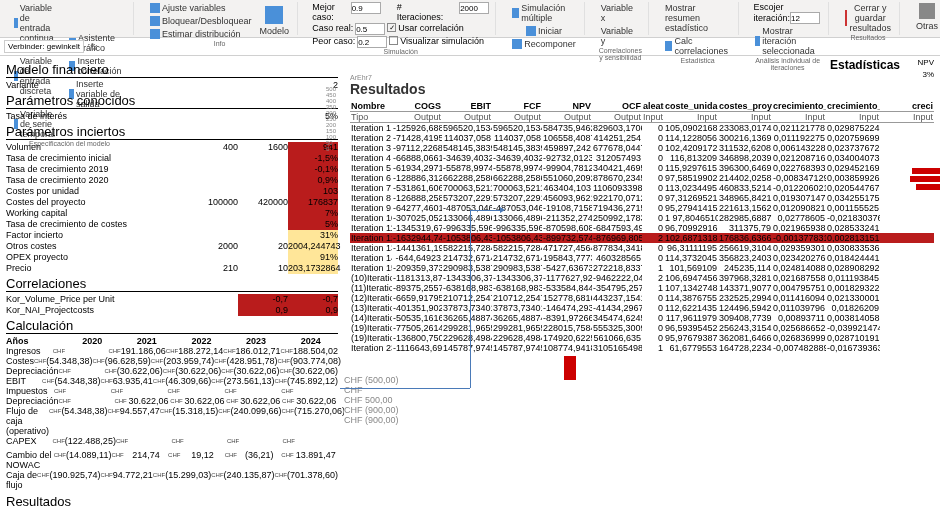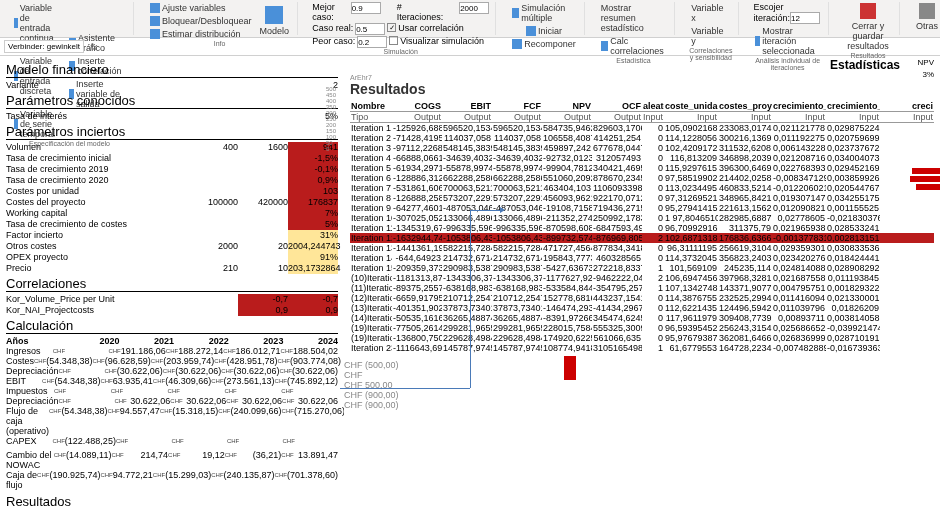--- a/index.html
+++ b/index.html
@@ -20,21 +20,21 @@
 .sect-title{font-weight:normal;font-size:13px;border-bottom:1px solid #000;margin:2px 0}
 .row{display:flex;font-size:8px;line-height:11px}
 .row .lbl{flex:1}
 .row .v{width:50px;text-align:right}
 .hl-blue{background:#b91c1c}
 .hl-yellow{background:#ffe699}
 .tbl-fin{font-size:7px;width:100%}
 .tbl-fin .hdr{display:flex;font-weight:bold}
 .tbl-fin .r{display:flex;line-height:10px}
 .tbl-fin .c0{width:70px}
-.tbl-fin .cy{width:65px;text-align:right}
+.tbl-fin .cy{width:65px;text-align:center}
 .tbl-fin .chf{width:18px;font-size:6px;color:#444}
 .results-box{margin-top:4px}
 .red-cell{background:#f4b0b0;text-align:right;padding:0 2px;font-size:8px;line-height:11px}
 .results-title{font-size:14px;font-weight:600;color:#333;margin-bottom:1px}
 .results-sub{font-size:7px;color:#888}
 .stat-lbl{font-size:12px;font-weight:bold;position:absolute;right:40px;top:2px}
 .npv-lbl{font-size:8px;position:absolute;right:6px;top:2px}
 .iter-tbl{font-size:6.5px;margin-top:4px;width:100%}
 .iter-tbl .hdr{display:flex;font-weight:bold;border-bottom:1px solid #999}
 .iter-tbl .r{display:flex;line-height:10px}
@@ -142,52 +142,52 @@
         </span>
    <span class="rbtn">
           <span class="ico"></span>
           <span>Recomponer</span>
         </span>
   </div>
  </div>
  <div class="rgroup">
   <div class="rtop" style="flex-direction:column;gap:1px">
    <span class="rbtn">
+          <span>Variable x</span>
+        </span>
+   <span class="rbtn">
+          <span>Variable y</span>
+        </span>
+  </div>
+  <div class="rlabel">Correlaciones y sensibilidad</div>
+ </div>
+ <div class="rgroup">
+  <div class="rtop" style="flex-direction:column;gap:1px">
+   <span class="rbtn">
           <span>Mostrar resumen estadístico</span>
         </span>
    <span class="rbtn">
           <span class="ico"></span>
           <span>Calc correlaciones</span>
         </span>
   </div>
   <div class="rlabel">Estadística</div>
- </div>
- <div class="rgroup">
-  <div class="rtop" style="flex-direction:column;gap:1px">
-   <span class="rbtn">
-          <span>Variable x</span>
-        </span>
-   <span class="rbtn">
-          <span>Variable y</span>
-        </span>
-  </div>
-  <div class="rlabel">Correlaciones y sensibilidad</div>
  </div>
  <div class="rgroup">
   <div class="rtop" style="flex-direction:column;gap:1px">
    <div><span>Escojer iteración:</span><input class="rinput" value="12" style=""></div>
    <span class="rbtn">
           <span class="ico"></span>
           <span>Mostrar iteración seleccionada</span>
         </span>
   </div>
   <div class="rlabel">Análisis individual de iteraciones</div>
  </div>
  <div class="rgroup">
-  <div class="rbtn" style="flex-direction:column;width:50px;text-align:center">
+  <div class="rbtn" style="flex-direction:row;width:50px;text-align:center">
         <span class="ico" style="width:16px;height:16px;background:#c33"></span>
         <span>Cerrar y guardar resultados</span>
       </div>
   <div class="rlabel">Resultados</div>
  </div>
  <div class="rgroup">
   <div class="rbtn" style="flex-direction:column">
         <span class="ico" style="width:16px;height:16px;background:#888"></span>
         <span>Otras</span>
       </div>
@@ -818,21 +818,21 @@
             <span class="c co">-0,007482889</span>
             <span class="c co">-0,016739363</span>
           </div>
         </div>
  </div>
 
  <div class="red-bar" style="right:0;top:112px;width:28px;height:6px"></div>
  <div class="red-bar" style="right:0;top:120px;width:30px;height:6px"></div>
  <div class="red-bar" style="right:0;top:128px;width:24px;height:6px"></div>
  <div class="red-bar" style="left:220px;top:300px;width:12px;height:24px"></div>
- <div style="position:absolute;left:0;top:304px;font-size:6px;color:#888">
+ <div style="position:absolute;left:0;top:319px;font-size:6px;color:#888">
   <div>CHF (500,00)</div>
         <div>CHF</div>
         <div>CHF 500,00</div>
         <div>CHF (900,00)</div>
         <div>CHF (900,00)</div>
  </div>
 </div>
 </div>
 
 <div class="arrow" style="left:340px;top:388px;width:130px"></div>

